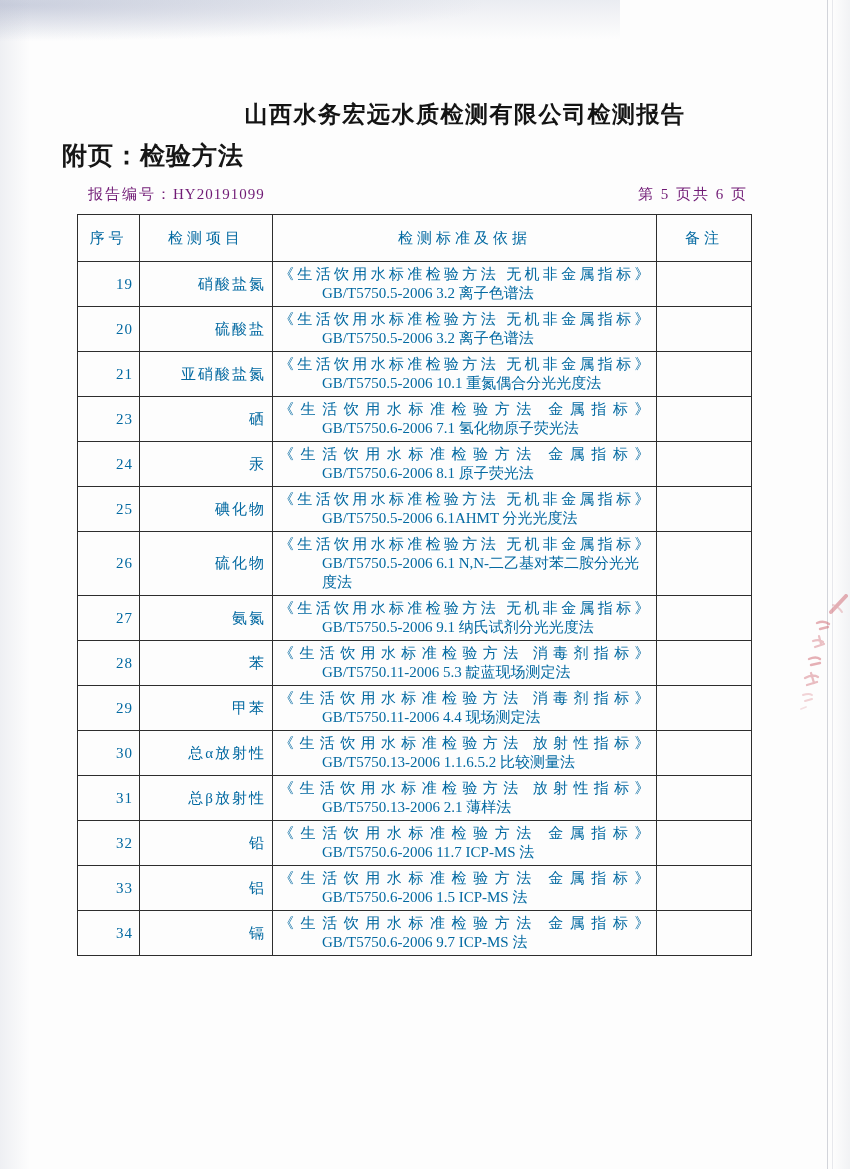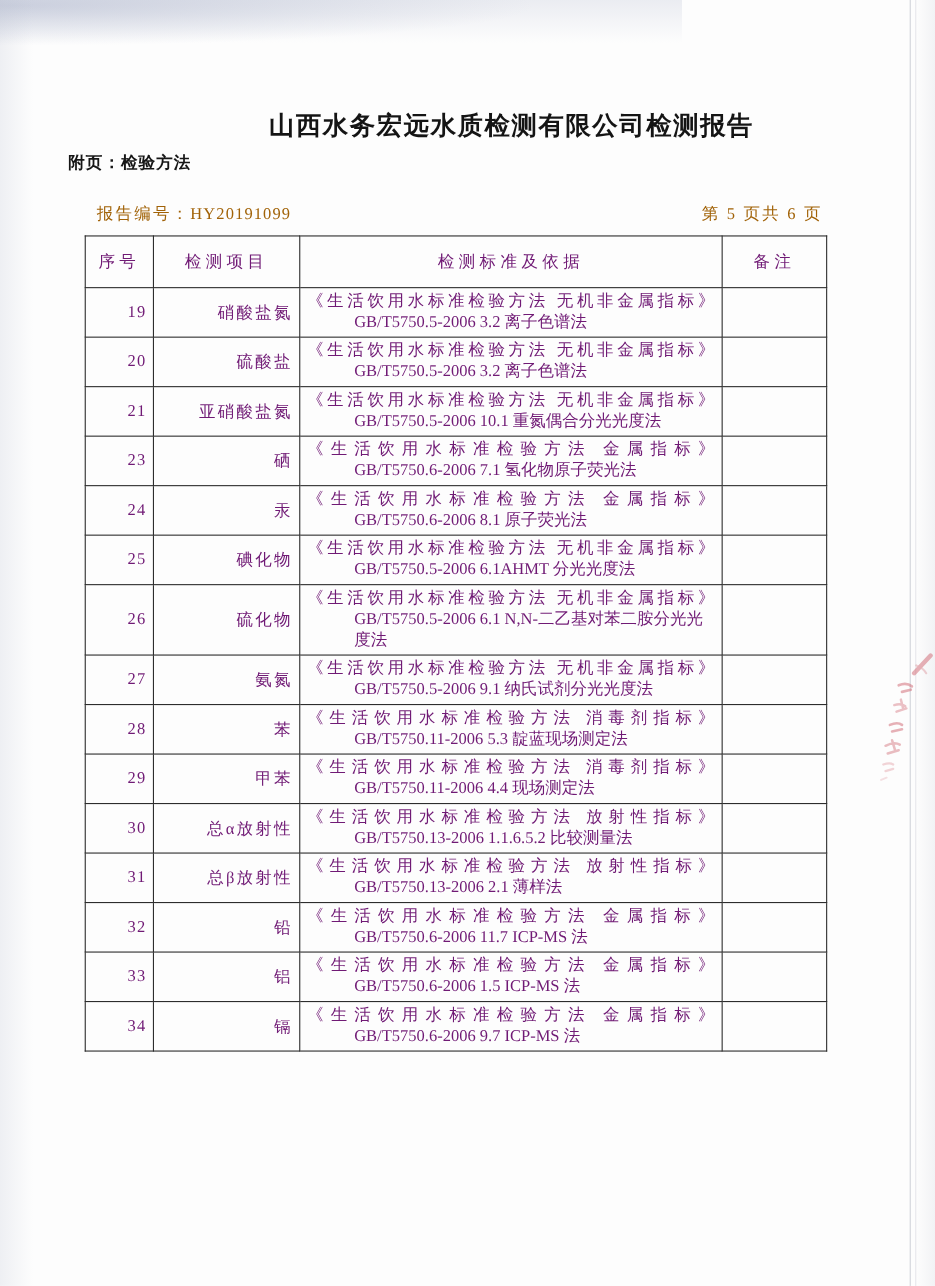--- a/index.html
+++ b/index.html
@@ -41,35 +41,35 @@
   
   .doc-title{
     position:absolute;top:99px;left:0;width:100%;
     text-align:center;
     font-family:"Liberation Sans","DejaVu Sans",sans-serif;
     font-weight:bold;font-size:23px;letter-spacing:1.5px;color:#141414;margin-left:40px;
   }
   .doc-subtitle{
     position:absolute;top:139px;left:62px;
     font-family:Liberation Sans, sans-serif;
-    font-weight:bold;font-size:15px;letter-spacing:1px;color:#161616;
+    font-weight:bold;font-size:25px;letter-spacing:1px;color:#161616;
   }
   .meta-row{
     position:absolute;top:185px;left:88px;width:660px;
     display:flex;justify-content:space-between;align-items:baseline;
-    font-size:15px;color:#a16207;
+    font-size:15px;color:#701a75;
   }
   .report-no-label{letter-spacing:2px;}
   .report-no-value{letter-spacing:1px;}
   .page-indicator{letter-spacing:2px;}
   
   table.methods{
     position:absolute;top:214px;left:77px;width:674px;
     border-collapse:collapse;table-layout:fixed;
-    font-size:15px;color:#701a75;
+    font-size:15px;color:#0369a1;
   }
   table.methods th, table.methods td{
     border:1.6px solid #2d2d2d;
     padding:3px 6px;
     vertical-align:middle;
     overflow:hidden;
   }
   table.methods th{
     font-weight:normal;height:40px;
     text-align:center;letter-spacing:4px;

